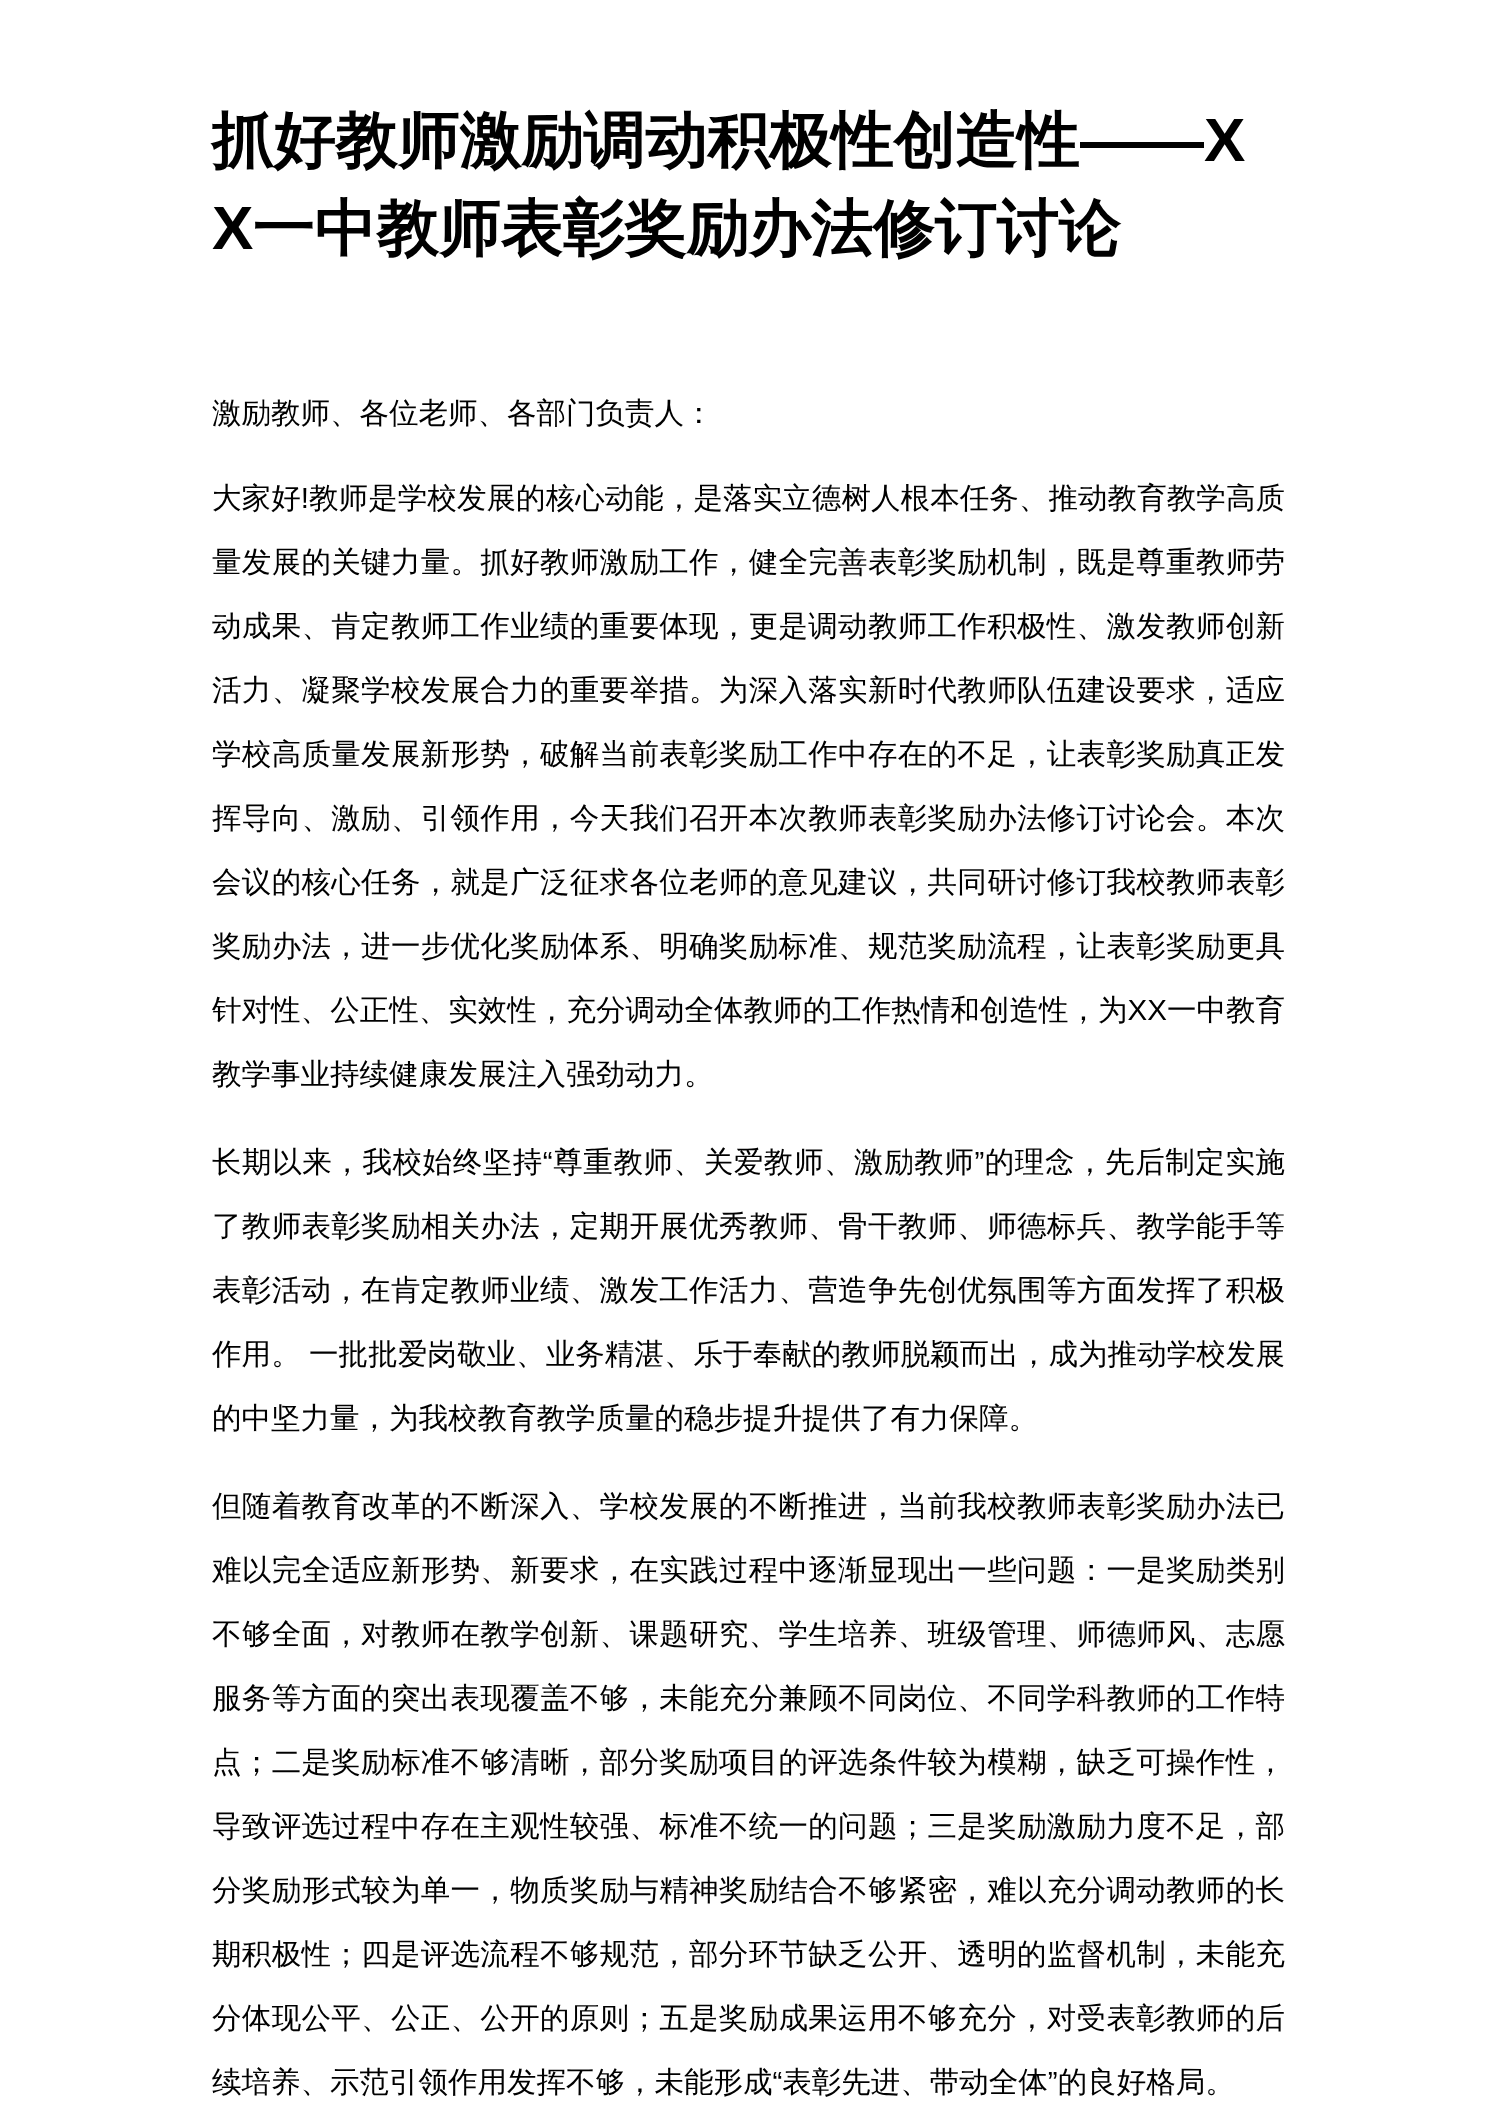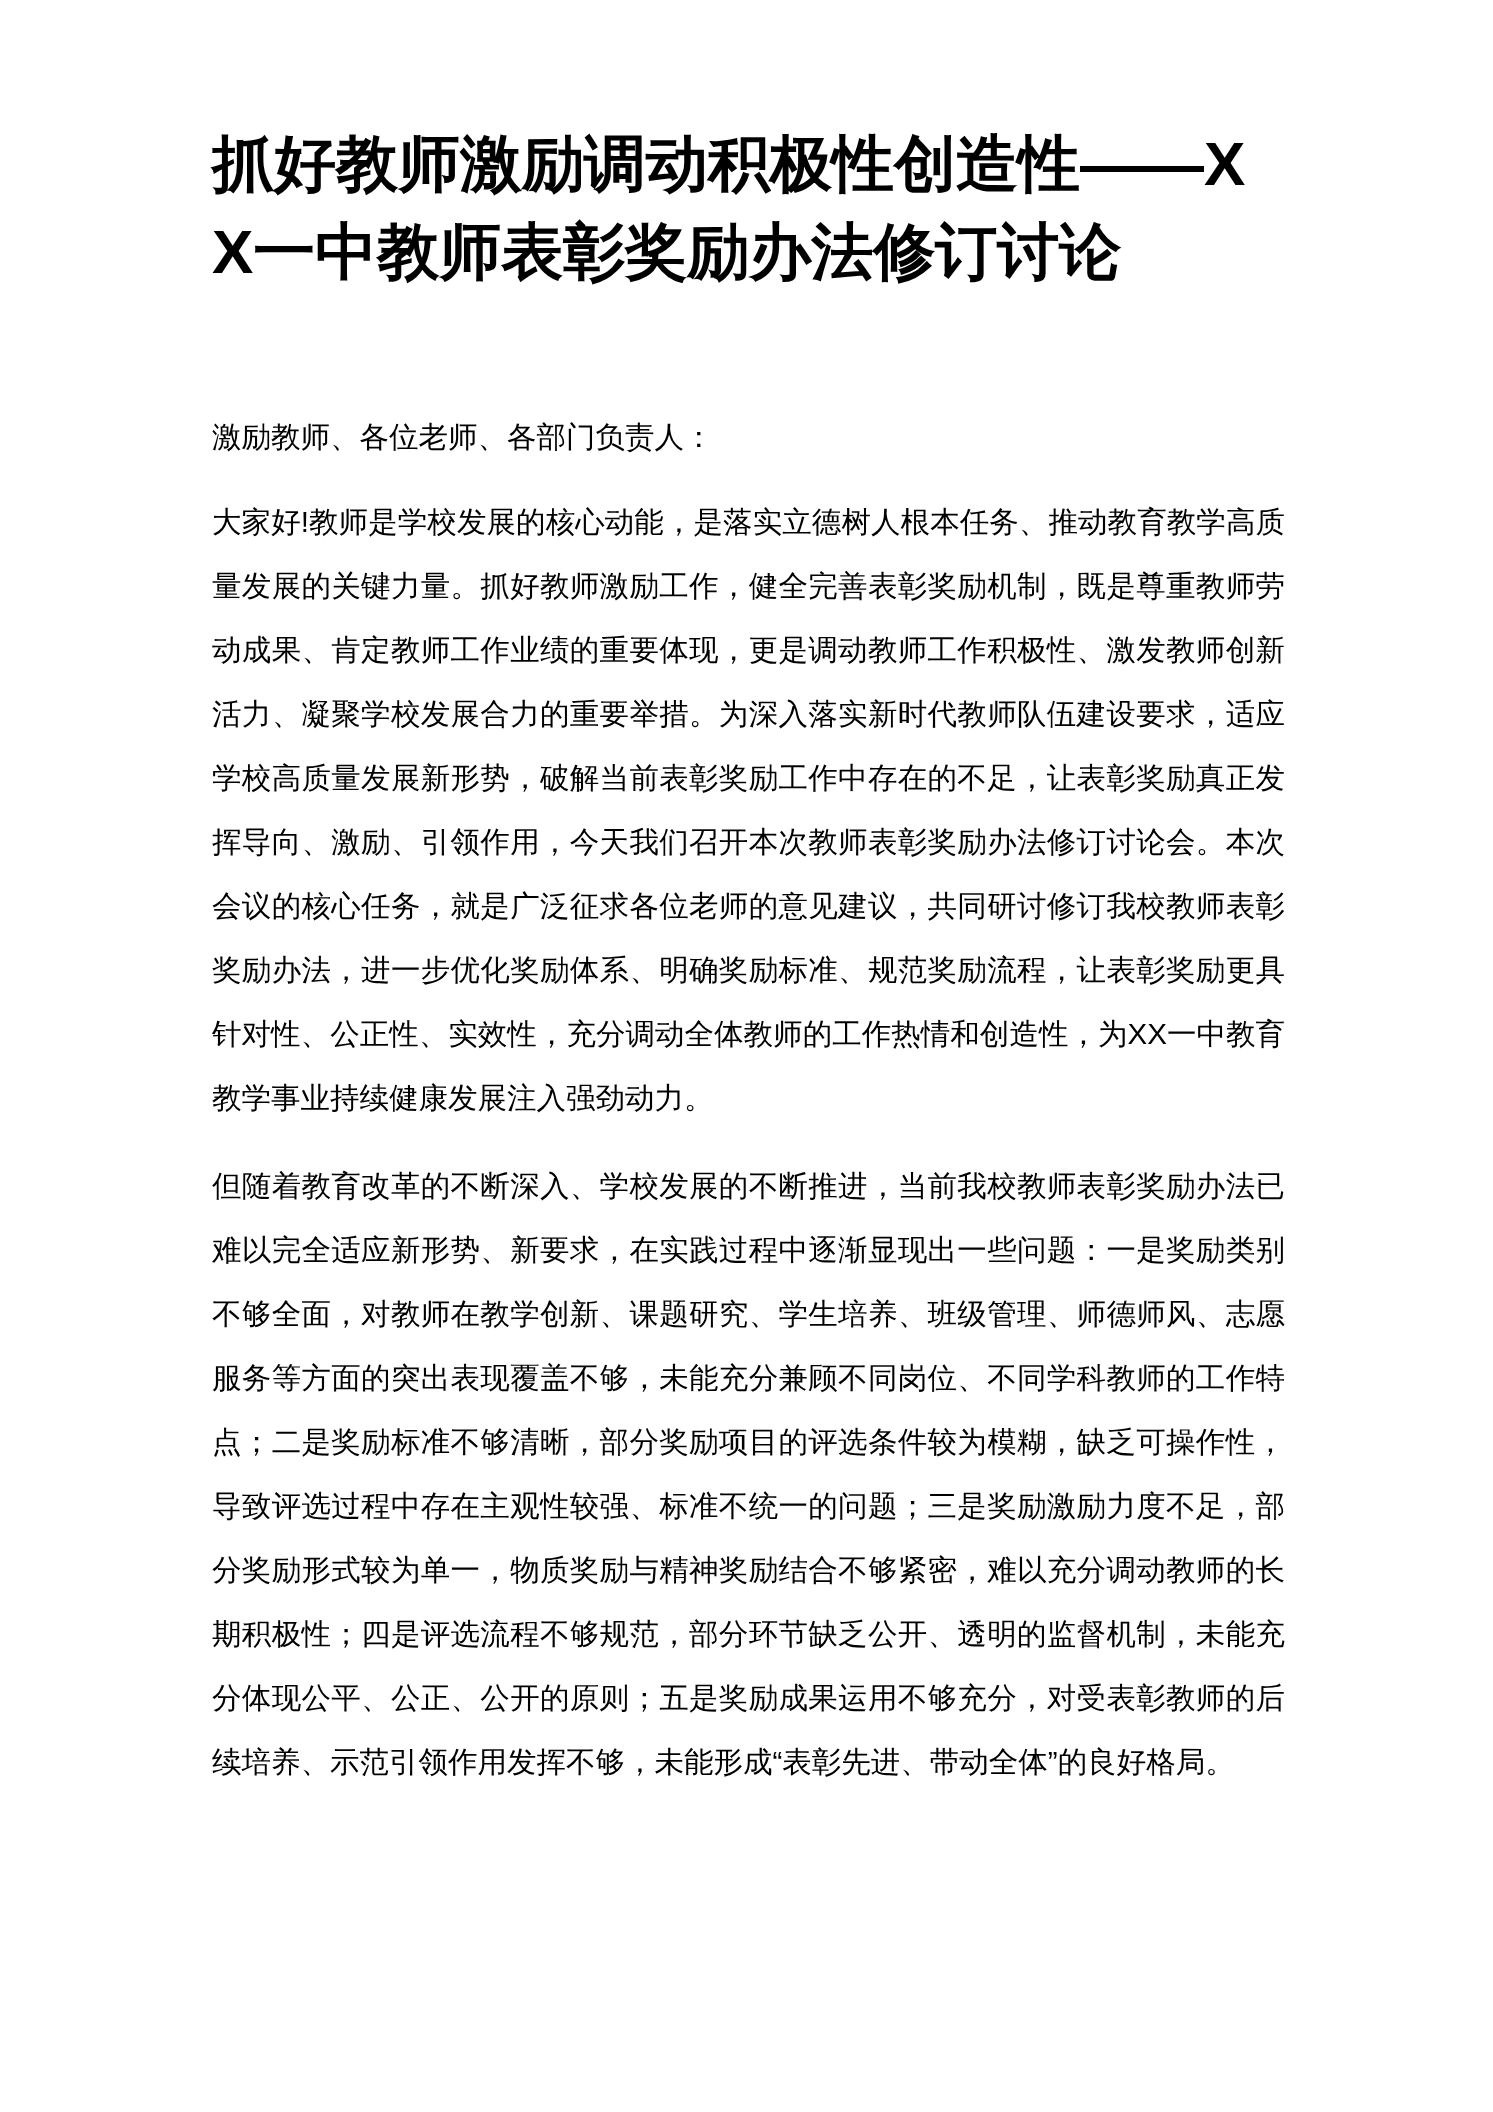--- a/index.html
+++ b/index.html
@@ -21,21 +21,21 @@
     box-sizing: border-box;
   }
   .content {
     position: absolute;
     left: 212px;
     top: 0;
     width: 1073px;
   }
   .doc-title {
     margin: 0;
-    padding-top: 120px;
+    padding-top: 96px;
     font-size: 62px;
     line-height: 88px;
     font-weight: bold;
     letter-spacing: 0px;
     text-align: left;
     word-break: break-all;
   }
   .title-gap {
     height: 112px;
   }
@@ -67,16 +67,17 @@
 
     <h1 class="doc-title">
       <span>抓好教师激励调动积极性创造性—</span><wbr><span>—XX一中教师表彰奖励办法修订</span><wbr><span>讨论</span>
     </h1>
 
     <div class="title-gap"></div>
 
     <p class="salutation">激励教师、各位老师、各部门负责人：</p>
 
     <p class="para">大家好!教师是学校发展的核心动能，是落实立德树人根本任务、推动教育教学高质量发展的关键力量。抓好教师激励工作，健全完善表彰奖励机制，既是尊重教师劳动成果、肯定教师工作业绩的重要体现，更是调动教师工作积极性、激发教师创新活力、凝聚学校发展合力的重要举措。为深入落实新时代教师队伍建设要求，适应学校高质量发展新形势，破解当前表彰奖励工作中存在的不足，让表彰奖励真正发挥导向、激励、引领作用，今天我们召开本次教师表彰奖励办法修订讨论会。本次会议的核心任务，就是广泛征求各位老师的意见建议，共同研讨修订我校教师表彰奖励办法，进一步优化奖励体系、明确奖励标准、规范奖励流程，让表彰奖励更具针对性、公正性、实效性，充分调动全体教师的工作热情和创造性，为XX一中教育教学事业持续健康发展注入强劲动力。</p>
+    <p class="para">长期以来，我校始终坚持“尊重教师、关爱教师、激励教师”的理念，先后制定实施了教师表彰奖励相关办法，定期开展优秀教师、骨干教师、师德标兵、教学能手等表彰活动，在肯定教师业绩、激发工作活力、营造争先创优氛围等方面发挥了积极作用。 一批批爱岗敬业、业务精湛、乐于奉献的教师脱颖而出，成为推动学校发展的中坚力量，为我校教育教学质量的稳步提升提供了有力保障。</p>
     <p class="para">但随着教育改革的不断深入、学校发展的不断推进，当前我校教师表彰奖励办法已难以完全适应新形势、新要求，在实践过程中逐渐显现出一些问题：一是奖励类别不够全面，对教师在教学创新、课题研究、学生培养、班级管理、师德师风、志愿服务等方面的突出表现覆盖不够，未能充分兼顾不同岗位、不同学科教师的工作特点；二是奖励标准不够清晰，部分奖励项目的评选条件较为模糊，缺乏可操作性，导致评选过程中存在主观性较强、标准不统一的问题；三是奖励激励力度不足，部分奖励形式较为单一，物质奖励与精神奖励结合不够紧密，难以充分调动教师的长期积极性；四是评选流程不够规范，部分环节缺乏公开、透明的监督机制，未能充分体现公平、公正、公开的原则；五是奖励成果运用不够充分，对受表彰教师的后续培养、示范引领作用发挥不够，未能形成“表彰先进、带动全体”的良好格局。</p>
 
   </div>
 </div>
 
 </body></html>

